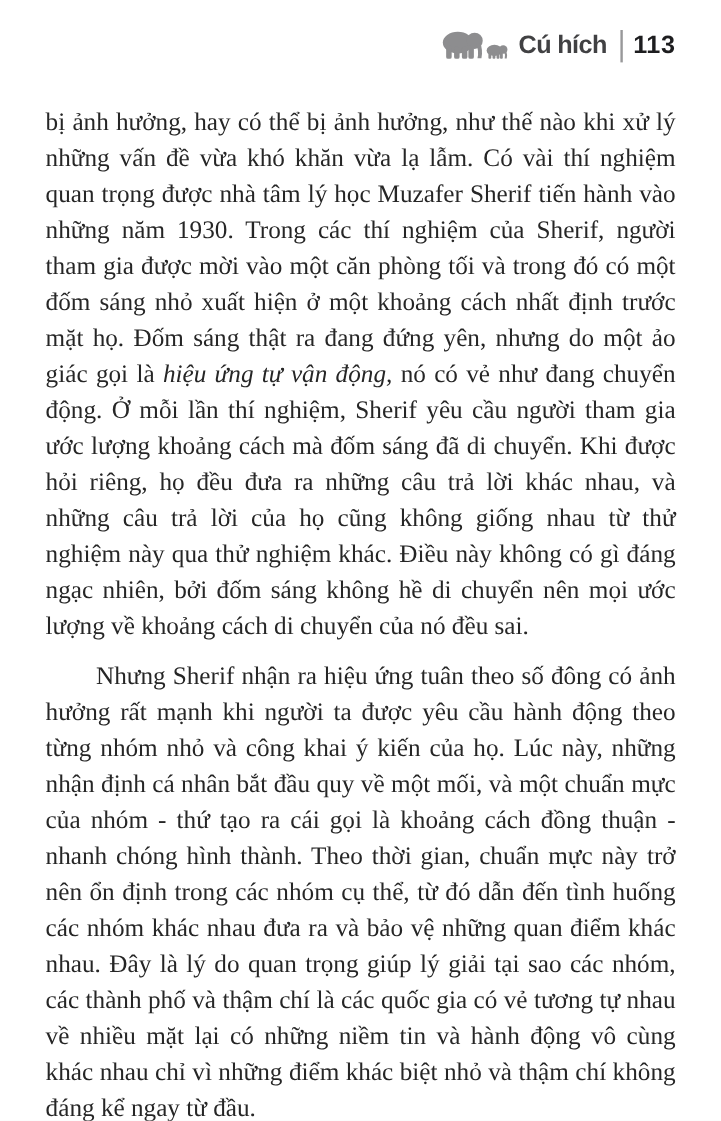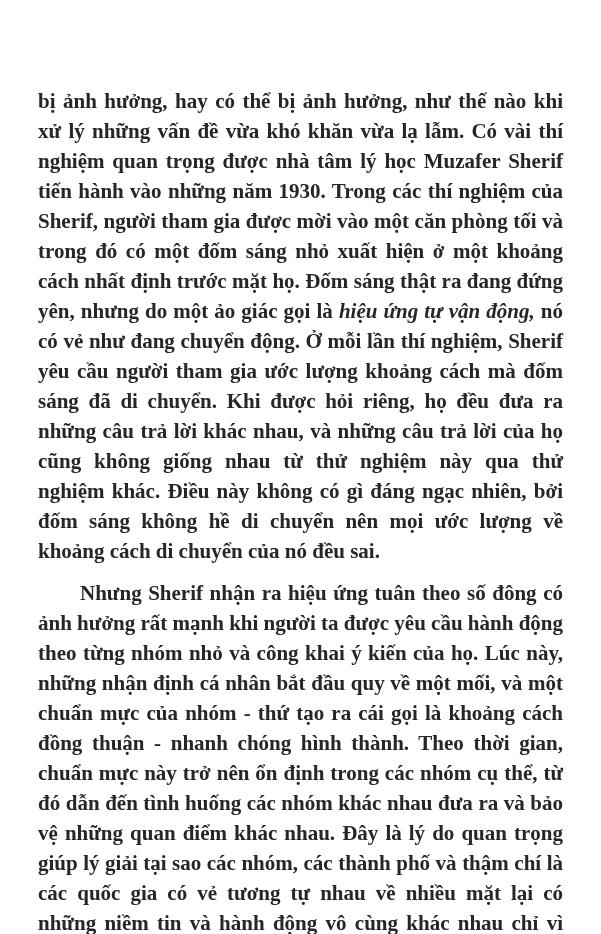--- a/index.html
+++ b/index.html
@@ -49,30 +49,51 @@
     position:absolute;
     top:86px;left:38px;
     width:525px;
   }
   .para{
     margin:0;
     font-size:21px;
     line-height:30px;
     text-align:justify;
     color:var(--body-text);
-    font-weight:bold;
   }
   .para + .para{margin-top:12px;}
   .para.indented{text-indent:42px;}
   .para em{font-style:italic;}
 </style>
 </head>
 <body>
 
 <div class="page">
 
+  <header class="page-header">
+    <span class="logo">
+      <svg width="58" height="28" viewBox="0 0 58 28" aria-hidden="true">
+        <defs>
+          <g id="elephant" fill="currentColor">
+            <ellipse cx="14.5" cy="11.5" rx="12.5" ry="9"></ellipse>
+            <circle cx="28.5" cy="10" r="6.8"></circle>
+            <path d="M33.2 11.5 Q35.6 18 34.2 24.6 L30.9 24.6 Q32.3 18.5 30.0 13.2 Z"></path>
+            <rect x="4.8" y="14" width="4.6" height="11" rx="1.6"></rect>
+            <rect x="11.4" y="15" width="4.6" height="10" rx="1.6"></rect>
+            <rect x="17.9" y="15" width="4.6" height="10" rx="1.6"></rect>
+            <rect x="23.3" y="14" width="4.6" height="11" rx="1.6"></rect>
+          </g>
+        </defs>
+        <use href="#elephant"></use>
+        <use href="#elephant" transform="translate(37.5 12.0) scale(0.52)"></use>
+      </svg>
+    </span>
+    <span class="brand">Cú hích</span>
+    <span class="header-divider"></span>
+    <span class="page-num">113</span>
+  </header>
 
   <main class="page-body">
     <p class="para"><span>bị ảnh hưởng, hay có thể bị ảnh hưởng, như thế nào khi xử lý những vấn đề vừa khó khăn vừa lạ lẫm. Có vài thí nghiệm quan trọng được nhà tâm lý học Muzafer Sherif tiến hành vào những năm 1930. Trong các thí nghiệm của Sherif, người tham gia được mời vào một căn phòng tối và trong đó có một đốm sáng nhỏ xuất hiện ở một khoảng cách nhất định trước mặt họ. Đốm sáng thật ra đang đứng yên, nhưng do một ảo giác gọi là </span><em>hiệu ứng tự vận động,</em><span> nó có vẻ như đang chuyển động. Ở mỗi lần thí nghiệm, Sherif yêu cầu người tham gia ước lượng khoảng cách mà đốm sáng đã di chuyển. Khi được hỏi riêng, họ đều đưa ra những câu trả lời khác nhau, và những câu trả lời của họ cũng không giống nhau từ thử nghiệm này qua thử nghiệm khác. Điều này không có gì đáng ngạc nhiên, bởi đốm sáng không hề di chuyển nên mọi ước lượng về khoảng cách di chuyển của nó đều sai.</span></p>
     <p class="para indented"><span>Nhưng Sherif nhận ra hiệu ứng tuân theo số đông có ảnh hưởng rất mạnh khi người ta được yêu cầu hành động theo từng nhóm nhỏ và công khai ý kiến của họ. Lúc này, những nhận định cá nhân bắt đầu quy về một mối, và một chuẩn mực của nhóm - thứ tạo ra cái gọi là khoảng cách đồng thuận - nhanh chóng hình thành. Theo thời gian, chuẩn mực này trở nên ổn định trong các nhóm cụ thể, từ đó dẫn đến tình huống các nhóm khác nhau đưa ra và bảo vệ những quan điểm khác nhau. Đây là lý do quan trọng giúp lý giải tại sao các nhóm, các thành phố và thậm chí là các quốc gia có vẻ tương tự nhau về nhiều mặt lại có những niềm tin và hành động vô cùng khác nhau chỉ vì những điểm khác biệt nhỏ và thậm chí không đáng kể ngay từ đầu.</span></p>
   </main>
 
 </div>
 
 </body></html>

